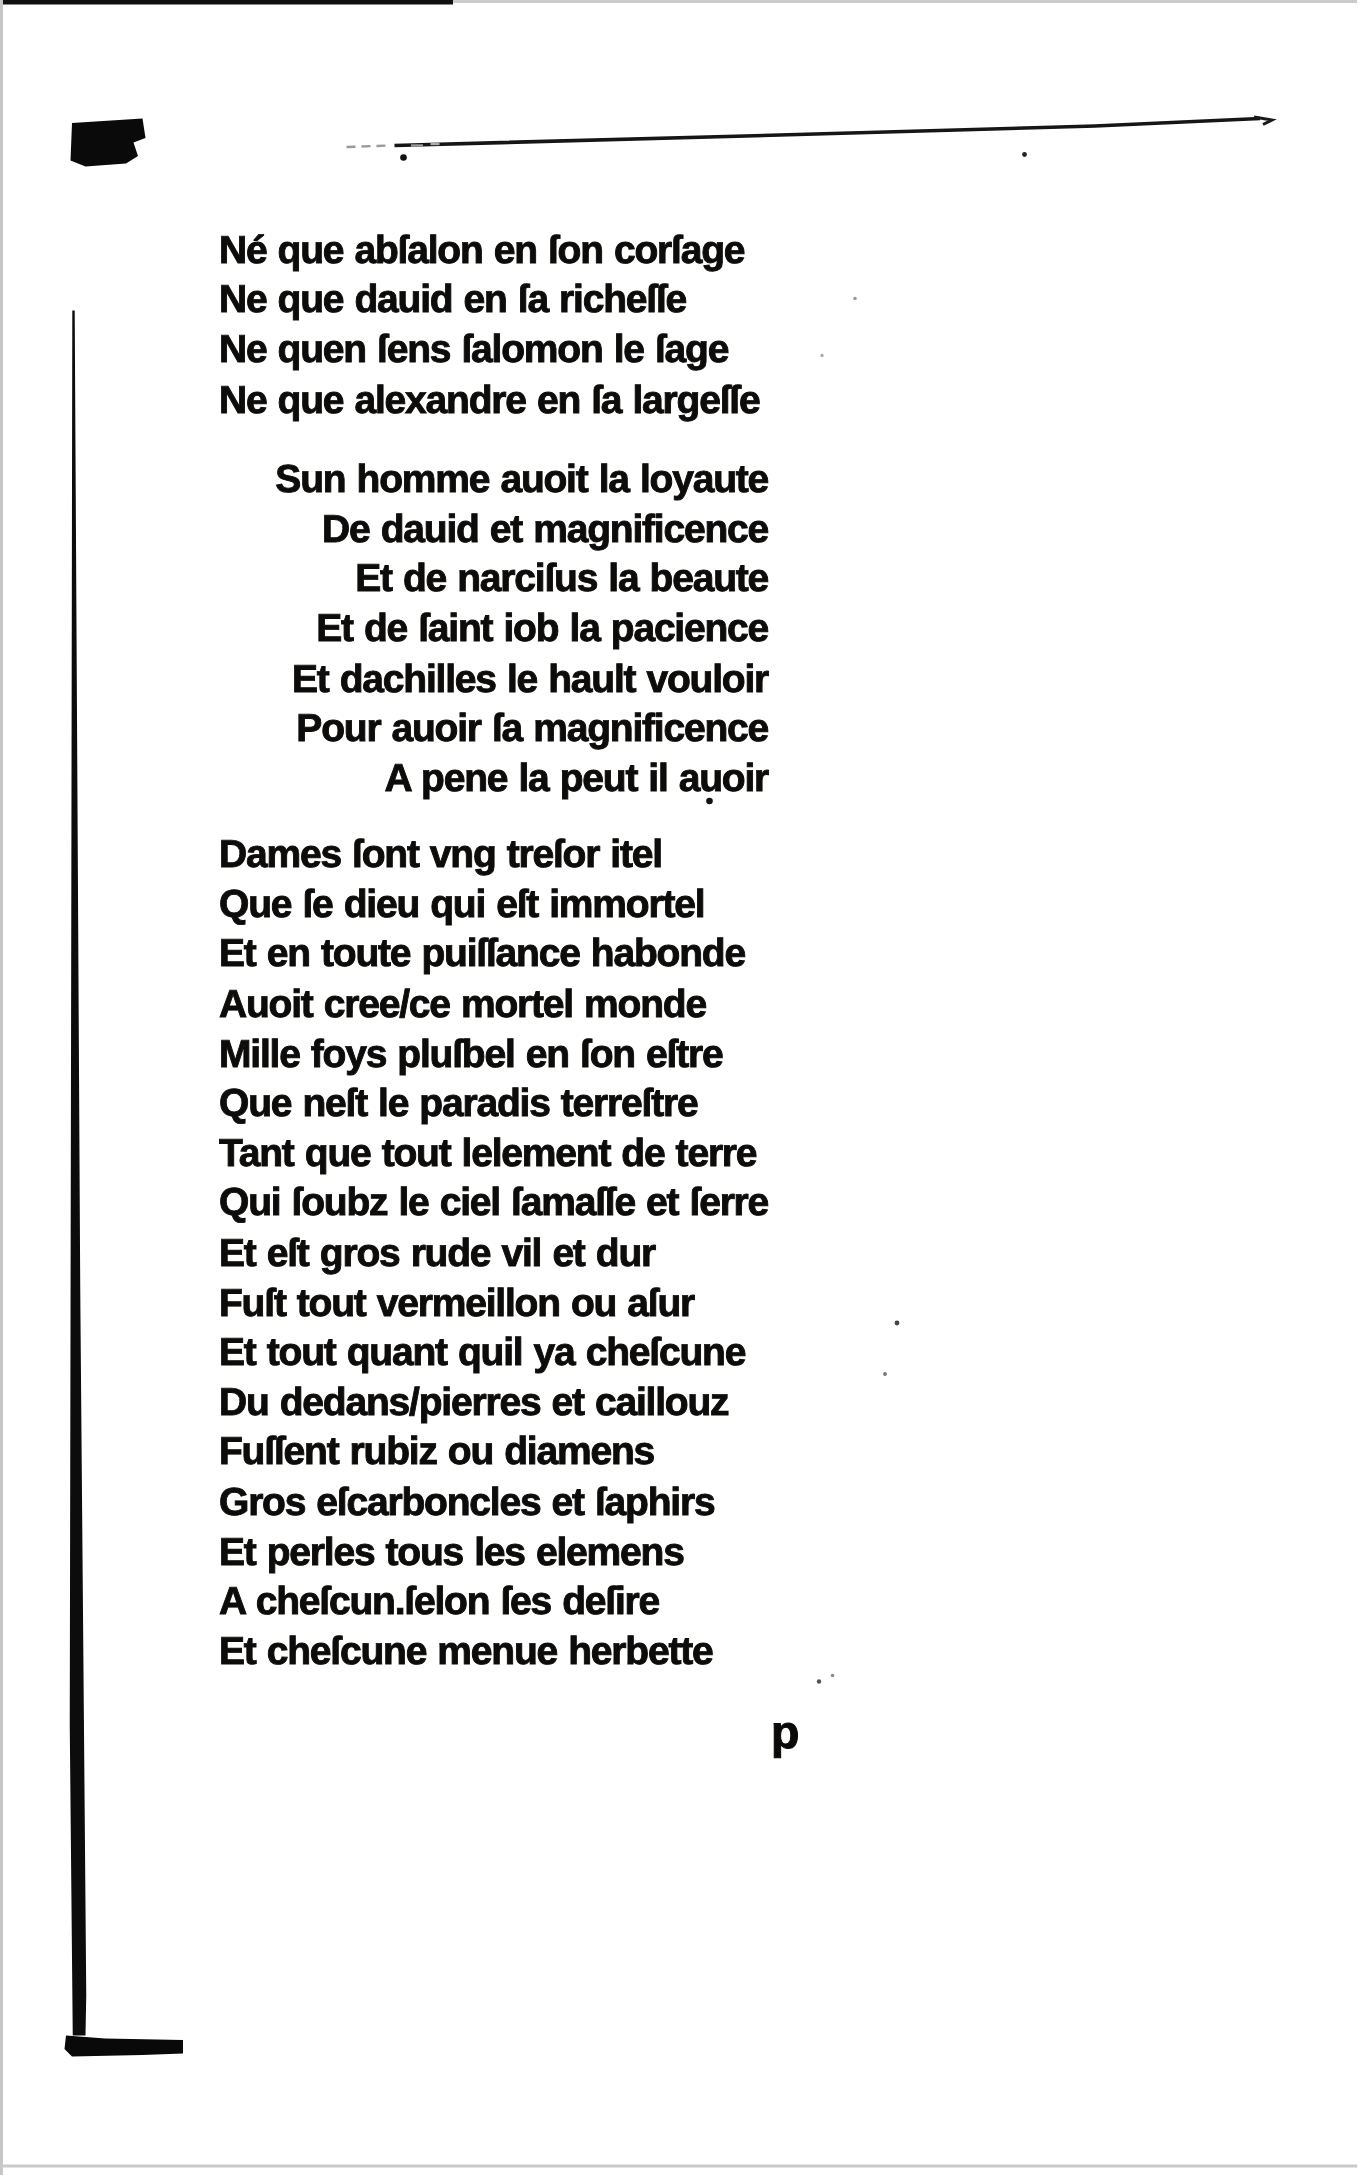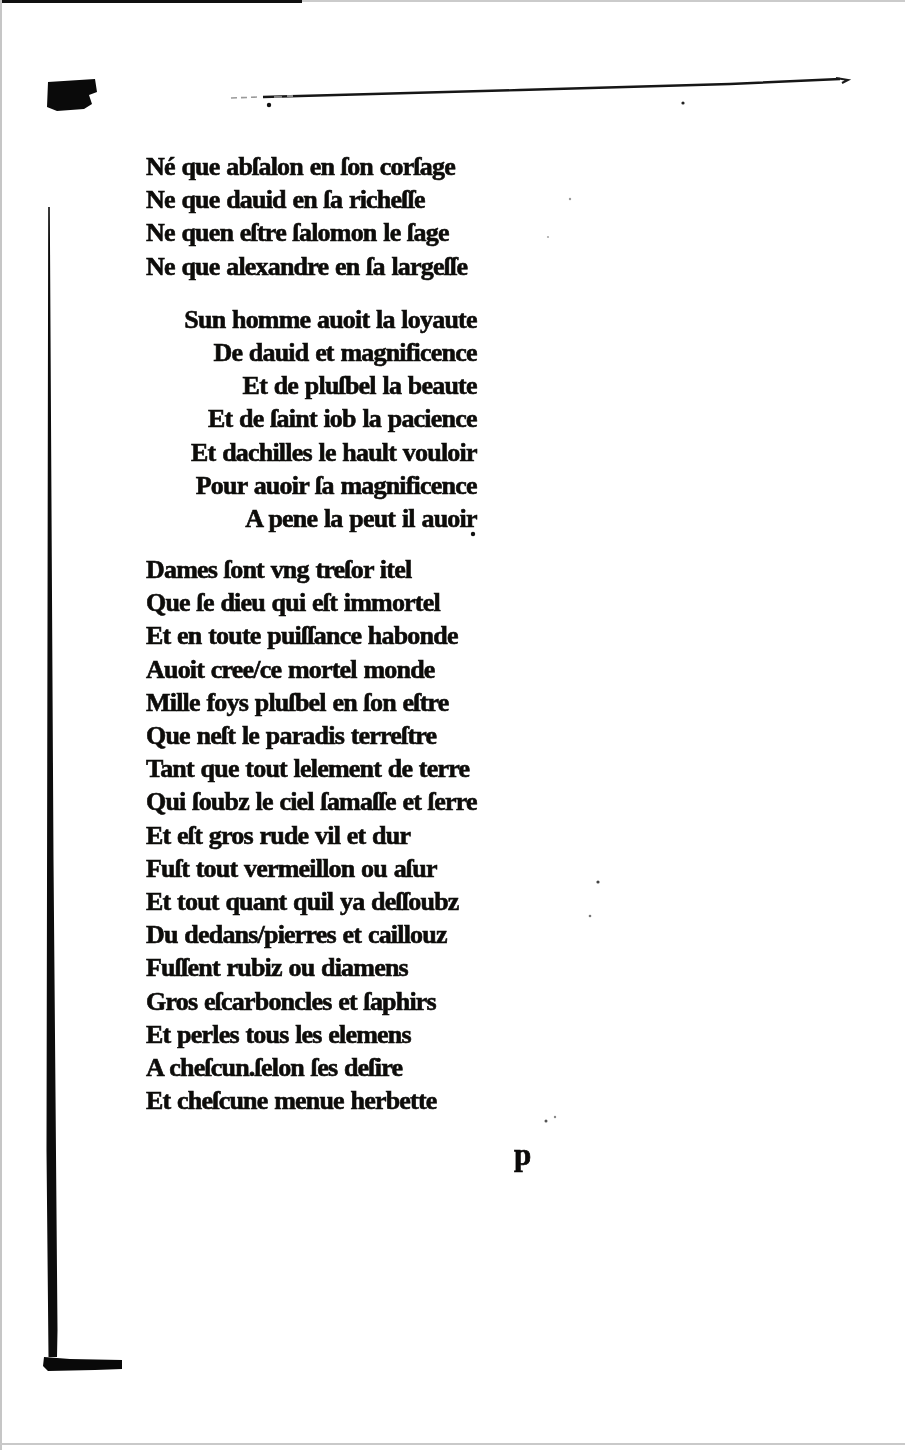--- a/index.html
+++ b/index.html
@@ -1,18 +1,18 @@
 <!DOCTYPE html>
 <html><head>
 <meta charset="utf-8">
 <style>
   html,body{margin:0;padding:0;background:#ffffff;}
   .scan-page{
     position:relative;width:905px;height:1450px;background:#ffffff;
-    font-family:Liberation Serif, serif;overflow:hidden;
+    font-family:Liberation Sans, sans-serif;overflow:hidden;
   }
   
   .edge-top-gray{position:absolute;left:0;top:0;width:905px;height:2px;background:#cbcbcb;}
   .edge-top-black{position:absolute;left:0;top:0;width:302px;height:3px;background:#101010;}
   .edge-left-gray{position:absolute;left:0;top:0;width:2px;height:1450px;background:#c6c6c6;}
   .edge-bottom-gray{position:absolute;left:0;top:1443px;width:905px;height:2px;background:#c9c9c9;}
 
   .artifacts{position:absolute;left:0;top:0;width:905px;height:1450px;pointer-events:none;}
 
   
@@ -63,46 +63,46 @@
     <circle cx="590" cy="916" r="1.3" fill="#777"></circle>
     <circle cx="546" cy="1121" r="1.5" fill="#555"></circle>
     <circle cx="555" cy="1117" r="1.2" fill="#888"></circle>
   </svg>
 
   <div class="textblock">
 
     <div class="stanza">
       <div class="poem-line">Né que abſalon en ſon corſage</div>
       <div class="poem-line">Ne que dauid en ſa richeſſe</div>
-      <div class="poem-line">Ne quen eſtre ſalomon le ſage</div>
+      <div class="poem-line">Ne quen ſens ſalomon le ſage</div>
       <div class="poem-line">Ne que alexandre en ſa largeſſe</div>
     </div>
 
     <div class="stanza s2">
       <div class="poem-line">Sun homme auoit la loyaute</div>
       <div class="poem-line">De dauid et magnificence</div>
-      <div class="poem-line">Et de pluſbel la beaute</div>
+      <div class="poem-line">Et de narciſus la beaute</div>
       <div class="poem-line">Et de ſaint iob la pacience</div>
       <div class="poem-line">Et dachilles le hault vouloir</div>
       <div class="poem-line">Pour auoir ſa magnificence</div>
       <div class="poem-line">A pene la peut il auoir</div>
     </div>
 
     <div class="stanza">
       <div class="poem-line">Dames ſont vng treſor itel</div>
       <div class="poem-line">Que ſe dieu qui eſt immortel</div>
       <div class="poem-line">Et en toute puiſſance habonde</div>
       <div class="poem-line">Auoit cree/ce mortel monde</div>
       <div class="poem-line">Mille foys pluſbel en ſon eſtre</div>
       <div class="poem-line">Que neſt le paradis terreſtre</div>
       <div class="poem-line">Tant que tout lelement de terre</div>
       <div class="poem-line">Qui ſoubz le ciel ſamaſſe et ſerre</div>
       <div class="poem-line">Et eſt gros rude vil et dur</div>
       <div class="poem-line">Fuſt tout vermeillon ou aſur</div>
-      <div class="poem-line">Et tout quant quil ya deſſoubz</div>
+      <div class="poem-line">Et tout quant quil ya cheſcune</div>
       <div class="poem-line">Du dedans/pierres et caillouz</div>
       <div class="poem-line">Fuſſent rubiz ou diamens</div>
       <div class="poem-line">Gros eſcarboncles et ſaphirs</div>
       <div class="poem-line">Et perles tous les elemens</div>
       <div class="poem-line">A cheſcun.ſelon ſes deſire</div>
       <div class="poem-line">Et cheſcune menue herbette</div>
     </div>
 
   </div>
 

